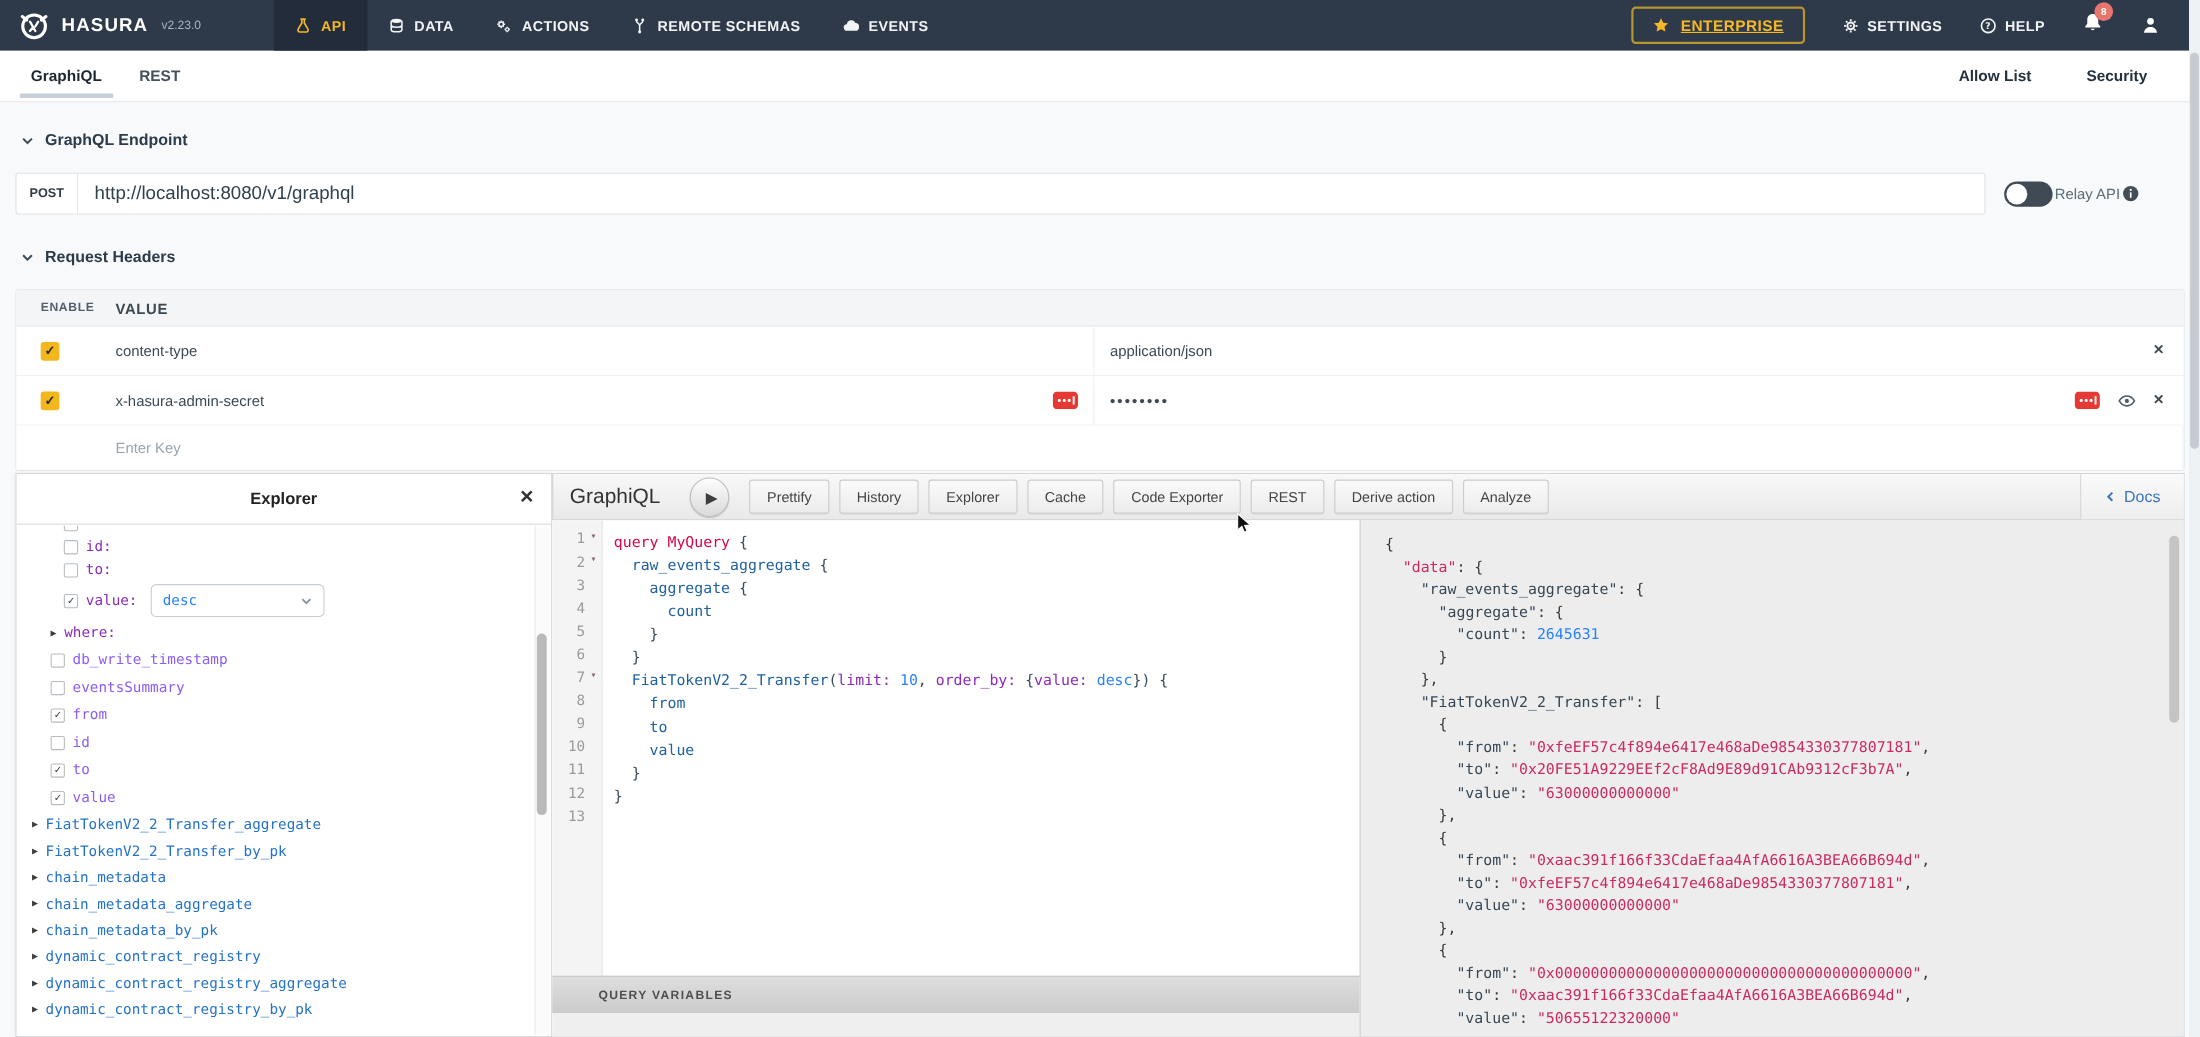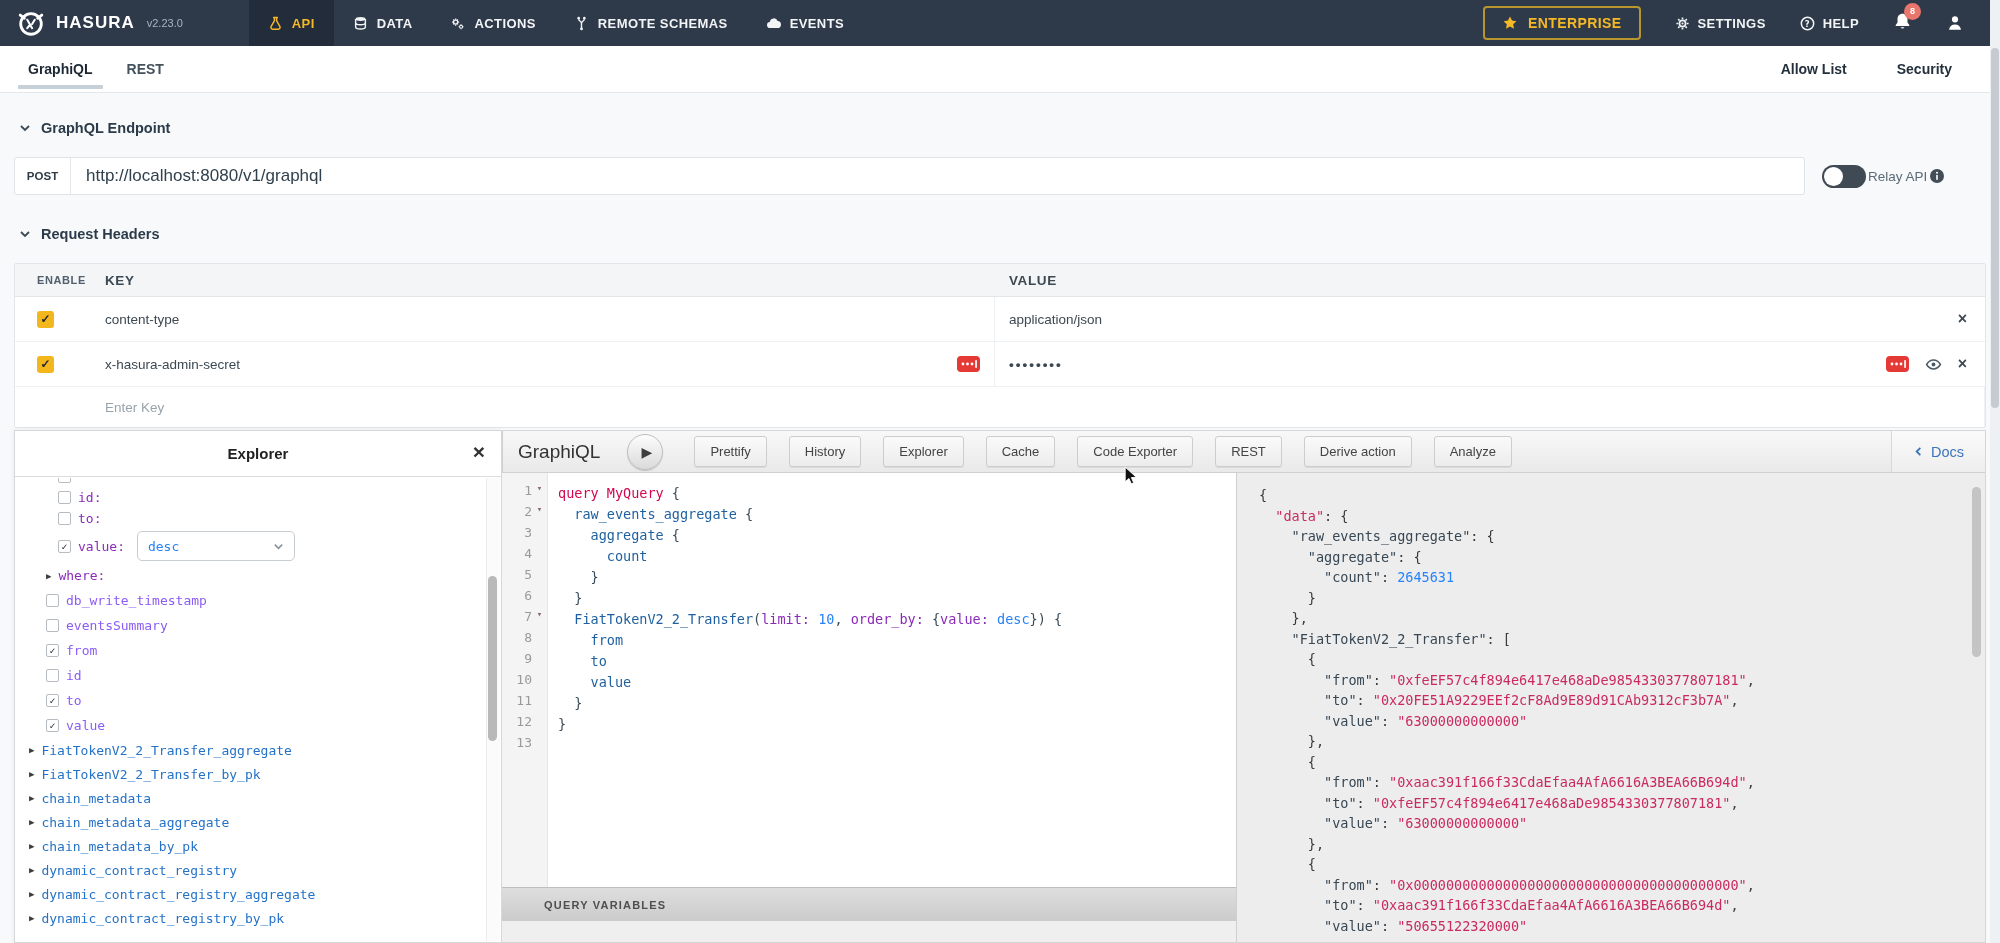--- a/index.html
+++ b/index.html
@@ -10,21 +10,21 @@
 
   
   .navbar { position:absolute; top:0; left:0; right:0; height:46px; background:#2e3a49; display:flex; align-items:center; color:#fff; z-index:5; }
   .brand { display:flex; align-items:center; gap:10px; margin-left:16px; margin-right:28px; }
   .brand-name { font-size:17px; font-weight:bold; letter-spacing:1px; color:#fff; }
   .brand-ver { font-size:11px; color:#aab4c0; margin-left:2px; }
   #nav-items { display:flex; height:100%; margin-left:38px; }
   .nav-item { display:flex; align-items:center; gap:9px; padding:0 19px; height:100%; font-size:13px; font-weight:bold; letter-spacing:.4px; color:#f2f4f6; cursor:pointer; }
   .nav-item.active { background:#222c3a; color:var(--brand_gold,#f5b826); }
   .nav-right { margin-left:auto; display:flex; align-items:center; gap:34px; margin-right:36px; }
-  .enterprise { display:flex; align-items:flex-start; gap:10px; border:2px solid #b8962e; border-radius:4px; padding:7px 17px; color:var(--brand_gold,#f5b826); font-size:14px; font-weight:bold; letter-spacing:.4px; background:transparent; cursor:pointer; }
+  .enterprise { display:flex; align-items:flex-start; gap:10px; border:2px solid #b8962e; border-radius:4px; padding:7px 17px; color:var(--brand_gold,#f5b826); font-size:14px; font-weight:bold; letter-spacing:.4px; background:transparent; cursor:pointer;text-decoration:underline; }
   .nav-link { display:flex; align-items:center; gap:8px; font-size:13px; font-weight:bold; letter-spacing:.4px; color:#f2f4f6; cursor:pointer; }
   .bell-wrap { position:relative; cursor:pointer; }
   .badge { position:absolute; top:-9px; right:-9px; width:17px; height:17px; border-radius:50%; background:var(--badge_red,#e8766d); color:#fff; font-size:9px; font-weight:bold; display:flex; align-items:center; justify-content:center; }
 
   
   .tabbar { position:absolute; top:46px; left:0; right:0; height:47px; background:#fff; border-bottom:1px solid #e4e8ea; display:flex; align-items:center; z-index:4; }
   #tabs { display:flex; height:100%; margin-left:24px; gap:26px; }
   .tab { position:relative; display:flex; align-items:center; padding:0 4px; height:100%; font-size:14px; font-weight:bold; color:#44525e; cursor:pointer; }
   .tab.active { color:#1c2733; }
   .tab.active::after { content:""; position:absolute; left:-6px; right:-6px; bottom:3px; height:4px; background:#c6d0d9; border-radius:1px; }
@@ -87,21 +87,21 @@
   .x-root { color:#2472c8; }
   .x-select { margin-left:12px; width:158px; height:30px; border:1px solid #c8cdd2; border-radius:5px; background:#fff; display:flex; align-items:center; justify-content:space-between; padding:0 10px; color:#2882f9; cursor:pointer; }
   .x-select .chev { color:#8a949c; width:11px; height:11px; }
   .explorer-track { position:absolute; top:47px; bottom:1px; right:1px; width:14px; background:#fbfbfb; border-left:1px solid #ececec; }
   .explorer-thumb { position:absolute; top:98px; height:165px; right:3px; width:9px; background:#b9b9b9; border-radius:5px; cursor:pointer; }
 
   .gql-main { position:absolute; left:488px; right:0; top:0; bottom:0; border:1px solid #d4d7d9; border-left:none; }
   .topbar { position:absolute; left:0; right:0; top:0; height:42px; background:linear-gradient(#f8f8f8,#e9e9e9); border-bottom:1px solid #d0d0d0; border-left:1px solid #d0d0d0; display:flex; align-items:center; }
   .gql-title { font-size:19px; color:#333; margin-left:15px; }
   .play { width:36px; height:36px; margin-left:27px; margin-right:9px; border-radius:50%; background:linear-gradient(#fdfdfd,#dadada); border:1px solid #bdbdbd; box-shadow:0 1px 1px rgba(0,0,0,.18); display:flex; align-items:center; justify-content:center; color:#3e3e3e; font-size:14px; padding-left:3px; cursor:pointer; flex:none; }
-  .tb-btn { margin-left:22px; padding:7px 15px; font-size:13px; color:#444; background:linear-gradient(#fafafa,#ececec); border:1px solid #cdcdcd; border-radius:3px; box-shadow:0 1px 0 rgba(0,0,0,.07); cursor:pointer; white-space:nowrap; }
+  .tb-btn { margin-left:9px; padding:7px 15px; font-size:13px; color:#444; background:linear-gradient(#fafafa,#ececec); border:1px solid #cdcdcd; border-radius:3px; box-shadow:0 1px 0 rgba(0,0,0,.07); cursor:pointer; white-space:nowrap; }
   .docs { margin-left:auto; height:100%; display:flex; align-items:center; gap:7px; padding:0 21px; border-left:1px solid #d8d8d8; background:linear-gradient(#fafafa,#eee); color:var(--link_blue,#3b74bd); font-size:14.5px; cursor:pointer; }
   .docs .chev { color:var(--link_blue,#3b74bd); width:11px; height:11px; }
 
   .editor { position:absolute; left:0; width:734px; top:42px; bottom:0; background:#fff; }
   .code-area { position:absolute; top:0; left:0; right:0; bottom:55px; display:flex; overflow:hidden; }
   .gutter { width:46px; background:#f4f4f4; border-right:1px solid #e6e6e6; padding-top:10px; flex:none; }
   .ln { height:21px; line-height:21px; display:flex; justify-content:flex-end; font:13px "DejaVu Sans Mono",monospace; color:#9a9a9a; }
   .ln .num { width:26px; text-align:right; }
   .ln .fold { width:15px; text-align:center; font-size:9px; color:#8a6a6a; }
   .codelines { padding:10px 0 0 10px; font:13.5px/21px "DejaVu Sans Mono",monospace; color:#141823; }
@@ -288,21 +288,20 @@
     <span class="icon chev">
       <svg viewBox="0 0 12 12" fill="none" stroke="currentColor" stroke-width="1.8">
           <path d="M2 4l4 4 4-4"></path>
         </svg>
     </span>
     <span>Request Headers</span>
   </div>
   <div class="hdr-table">
     <div class="t-head">
       <span class="col-enable">ENABLE</span>
-      <span class="col-key">KEY</span>
       <span class="col-value">VALUE</span>
     </div>
     <div id="header-rows">
         <div class="t-row">
           <span class="col-enable">
             <span class="gold-check">✓</span>
           </span>
           <span class="col-key">
             <span>content-type</span>
           </span>

